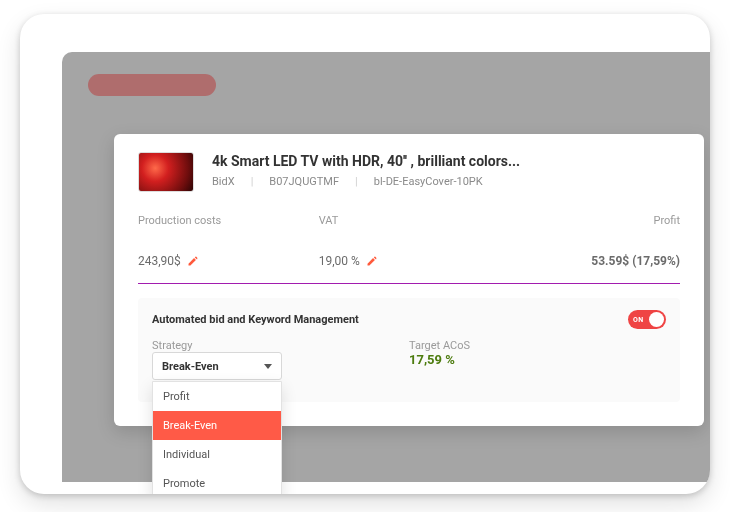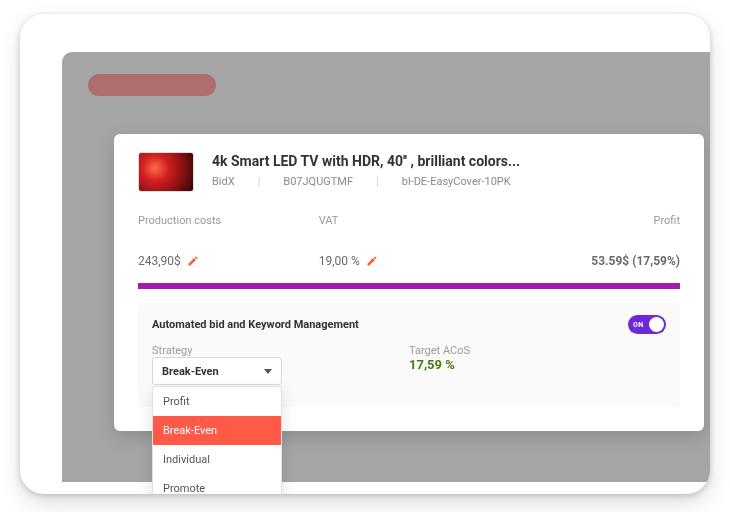--- a/index.html
+++ b/index.html
@@ -60,28 +60,28 @@
     font-size: 14px;
     font-weight: 700;
     color: #333;
     line-height: 1.35;
   }
   .subline {
     margin-top: 4px;
     font-size: 11px;
     color: #8a8a8a;
     display: flex;
-    gap: 23px;
+    gap: 16px;
     align-items: center;
   }
   .subline .sep { color: #cfcfcf; }
   .triplet {
     display: flex;
     margin-top: 22px;
-    border-bottom: 6px solid #a21caf;
+    border-bottom: 1px solid #a21caf;
     padding-bottom: 14px;
     justify-content: center;
   }
   .col { flex: 1; }
   .col.right { text-align: right; }
   .col-label {
     font-size: 11px;
     color: #9a9a9a;
     margin-bottom: 7px;
   }
@@ -110,21 +110,21 @@
     align-items: center;
     justify-content: space-between;
   }
   .section-title {
     font-size: 11px;
     font-weight: 700;
     color: #333;
   }
   .toggle {
     width: 38px; height: 19px;
-    background: #6d28d9;
+    background: #ef4444;
     border-radius: 10px;
     position: relative;
     cursor: pointer;
   }
   .toggle .knob {
     position: absolute;
     right: 2px; top: 2px;
     width: 15px; height: 15px;
     background: #fff;
     border-radius: 50%;

